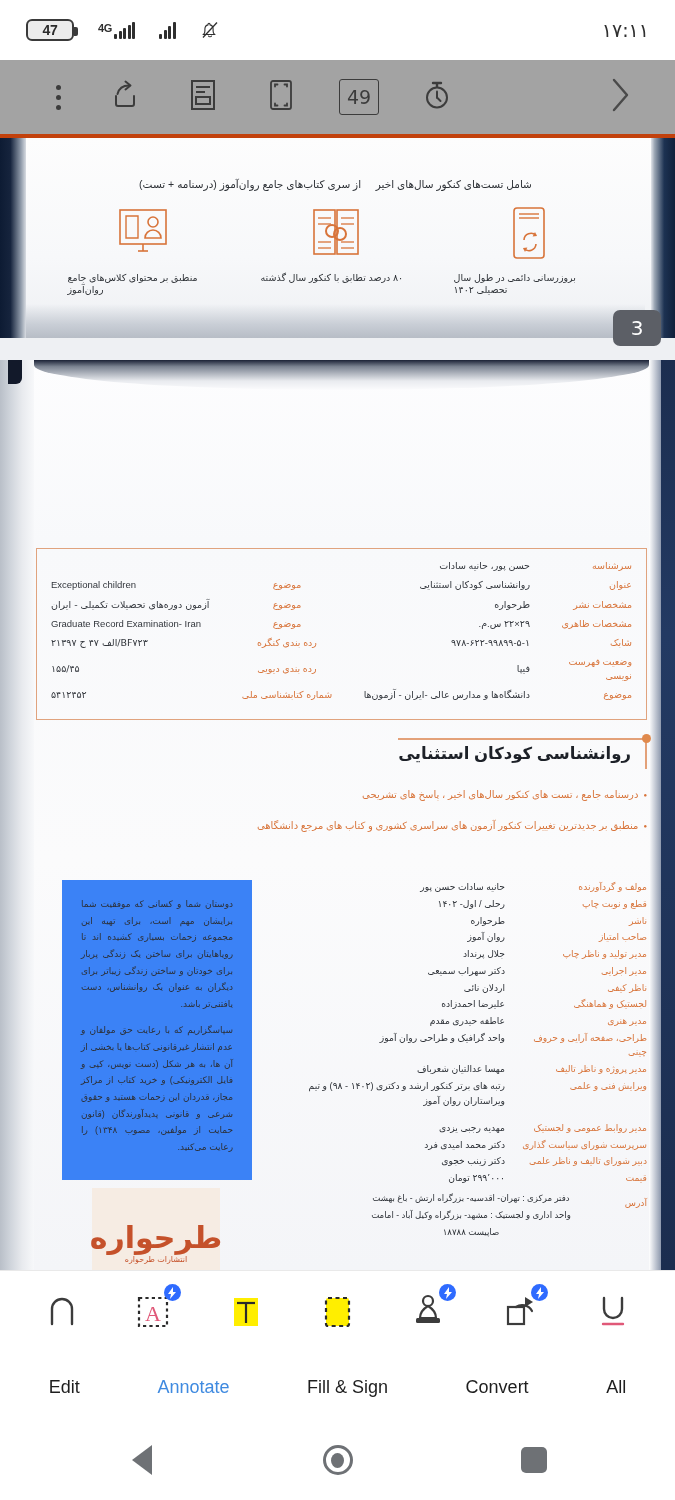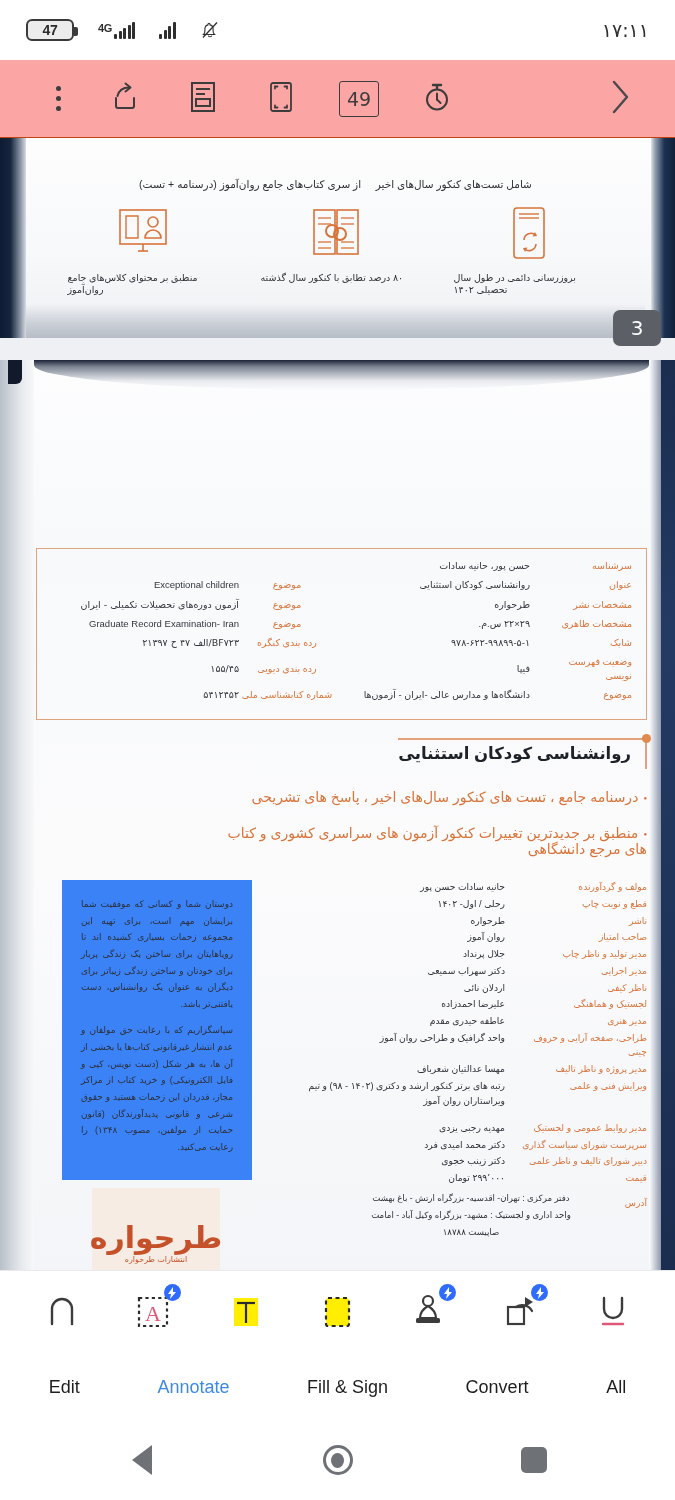--- a/index.html
+++ b/index.html
@@ -34,21 +34,21 @@
   .sig-wrap{ display:flex; align-items:flex-end; gap:2px; }
   .bell{ position:relative; width:20px; height:20px; }
   .bell svg{ display:block; }
   .sb-time{ font-size:19px; color:#303030; letter-spacing:.5px;
             font-family:"DejaVu Sans",sans-serif; }
 
   
   .toolbar{
     position:absolute; left:0; top:60px; width:675px; height:78px;
     display:flex; align-items:center; justify-content:space-between;
-    padding:0 30px; background:#fca5a5; border-bottom:1px solid #c2410c;
+    padding:0 30px; background:#a3a3a3; border-bottom:4px solid #c2410c;
   }
   .tb-items{ display:flex; align-items:center; gap:0; flex:1; }
   .tb-btn{
     width:78px; height:60px; display:flex; align-items:center; justify-content:center;
     cursor:pointer;
   }
   .tb-btn.first{ width:56px; }
   .dots{ display:flex; flex-direction:column; gap:5px; align-items:center; }
   .dots i{ width:5px; height:5px; border-radius:50%; background:#3c3c3c; display:block; }
   .pagebox{
@@ -145,37 +145,37 @@
   .cat-table{
     position:absolute; left:36px; right:28px; top:188px;
     border:1.6px solid #e0a37e; padding:10px 14px 12px 14px;
     direction:rtl; background:transparent;
   }
   .cat-row{ display:flex; align-items:center; justify-content:flex-start; margin:0 0 6px 0;
             font-size:9.5px; line-height:1.4; }
   .cat-lbl{ width:76px; color:#d8743a; text-align:right; flex:0 0 76px; }
   .cat-val{ color:#32363c; flex:1 1 auto; text-align:right; padding-right:26px; }
   .cat-lbl2{ width:96px; color:#d8743a; text-align:center; flex:0 0 96px; }
-  .cat-val2{ color:#32363c; width:188px; text-align:right; flex:0 0 188px;
+  .cat-val2{ color:#32363c; width:188px; text-align:left; flex:0 0 188px;
              font-family:"Liberation Sans",sans-serif; }
   .cat-val2.fa{ font-family:"DejaVu Sans",sans-serif; }
 
   
   .titleblock{ position:absolute; right:28px; top:378px; width:420px; direction:rtl; }
   .t-bracket{
     position:relative; padding:4px 14px 6px 0; display:inline-block;
     border-right:2.5px solid #e3a179; border-top:2.5px solid #e3a179;
   }
   .t-bracket:before{
     content:""; position:absolute; right:-6px; top:-6px; width:9px; height:9px;
     border-radius:50%; background:#e08a4d;
   }
   .booktitle{ font-size:16.5px; font-weight:700; color:#1d2128; letter-spacing:-.3px; }
   .bullets{ margin-top:8px; direction:rtl; }
-  .bullets li{ list-style:none; font-size:14px; color:#d8743a; margin-bottom:3px;margin-top:20px; }
+  .bullets li{ list-style:none; font-size:10px; color:#d8743a; margin-bottom:3px;margin-top:20px; }
   .bullets li:before{ content:"\25CF"; font-size:6px; margin-left:5px; vertical-align:middle; }
 
   
   .notecard{
     position:absolute; left:62px; top:520px; width:190px; height:300px;
     background:#3b82f6; padding:16px 19px; direction:rtl;
   }
   .notecard p{ font-size:9px; color:#2c2f35; line-height:1.85; text-align:justify; margin-bottom:10px; }
 
   

